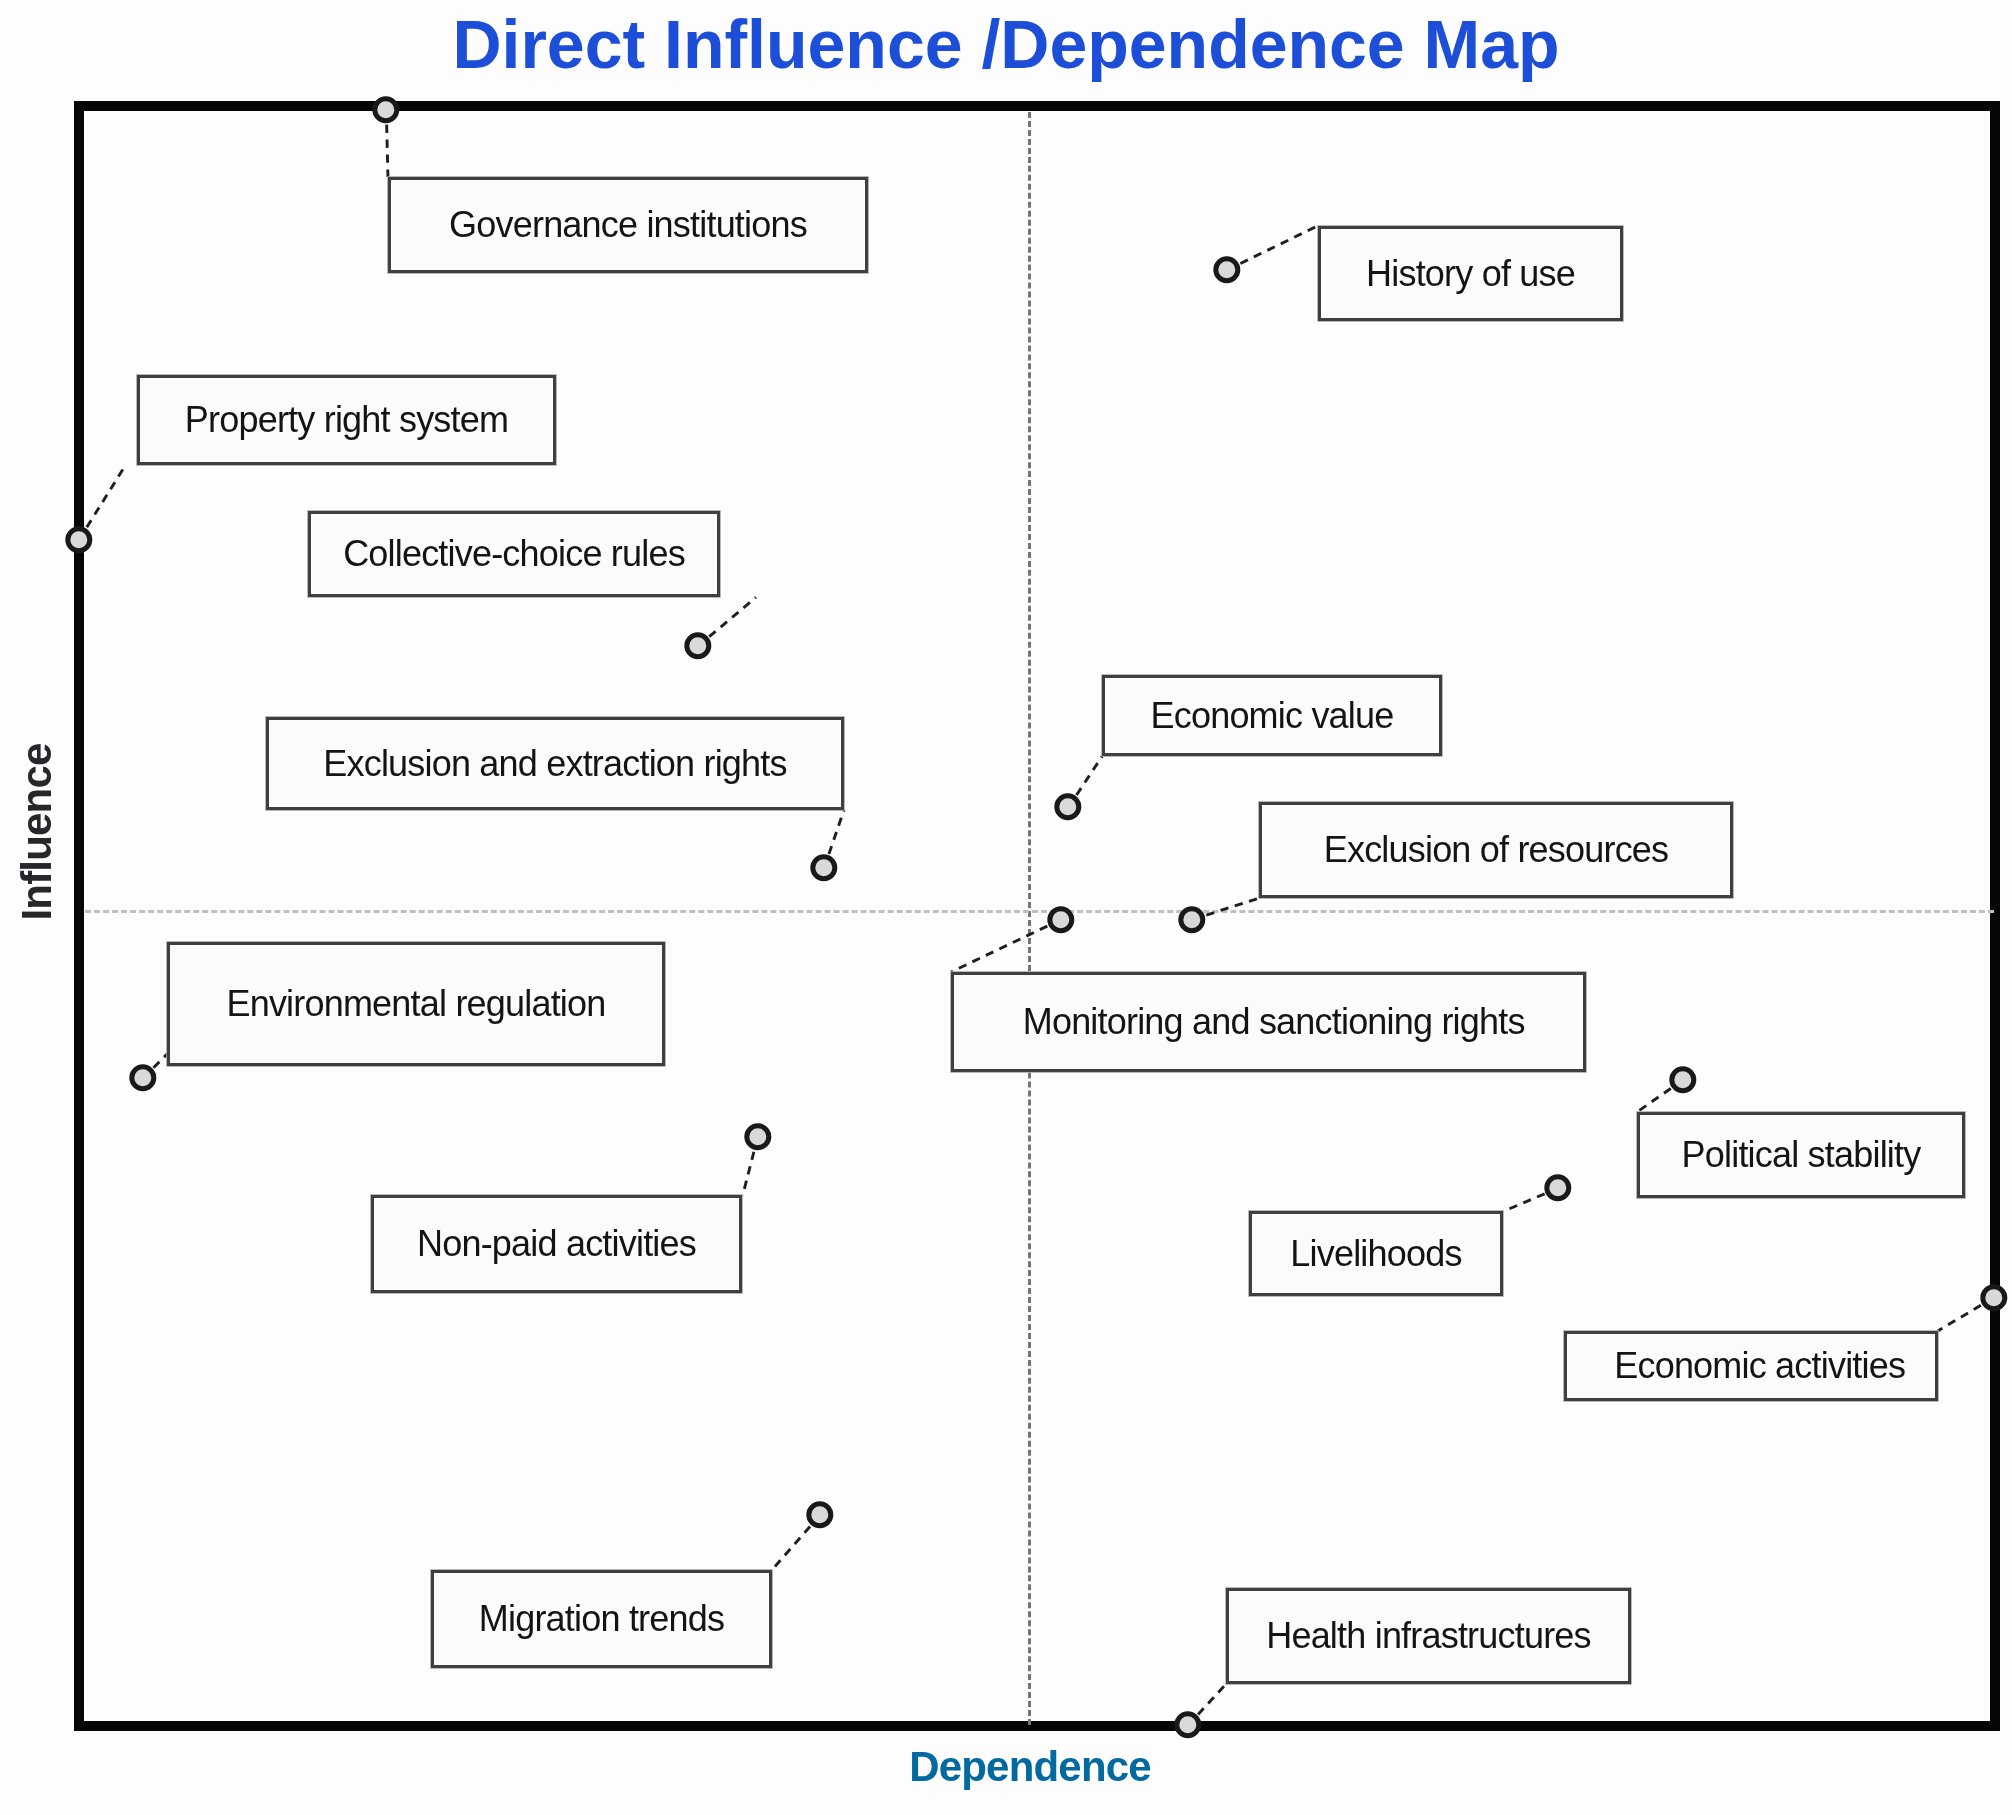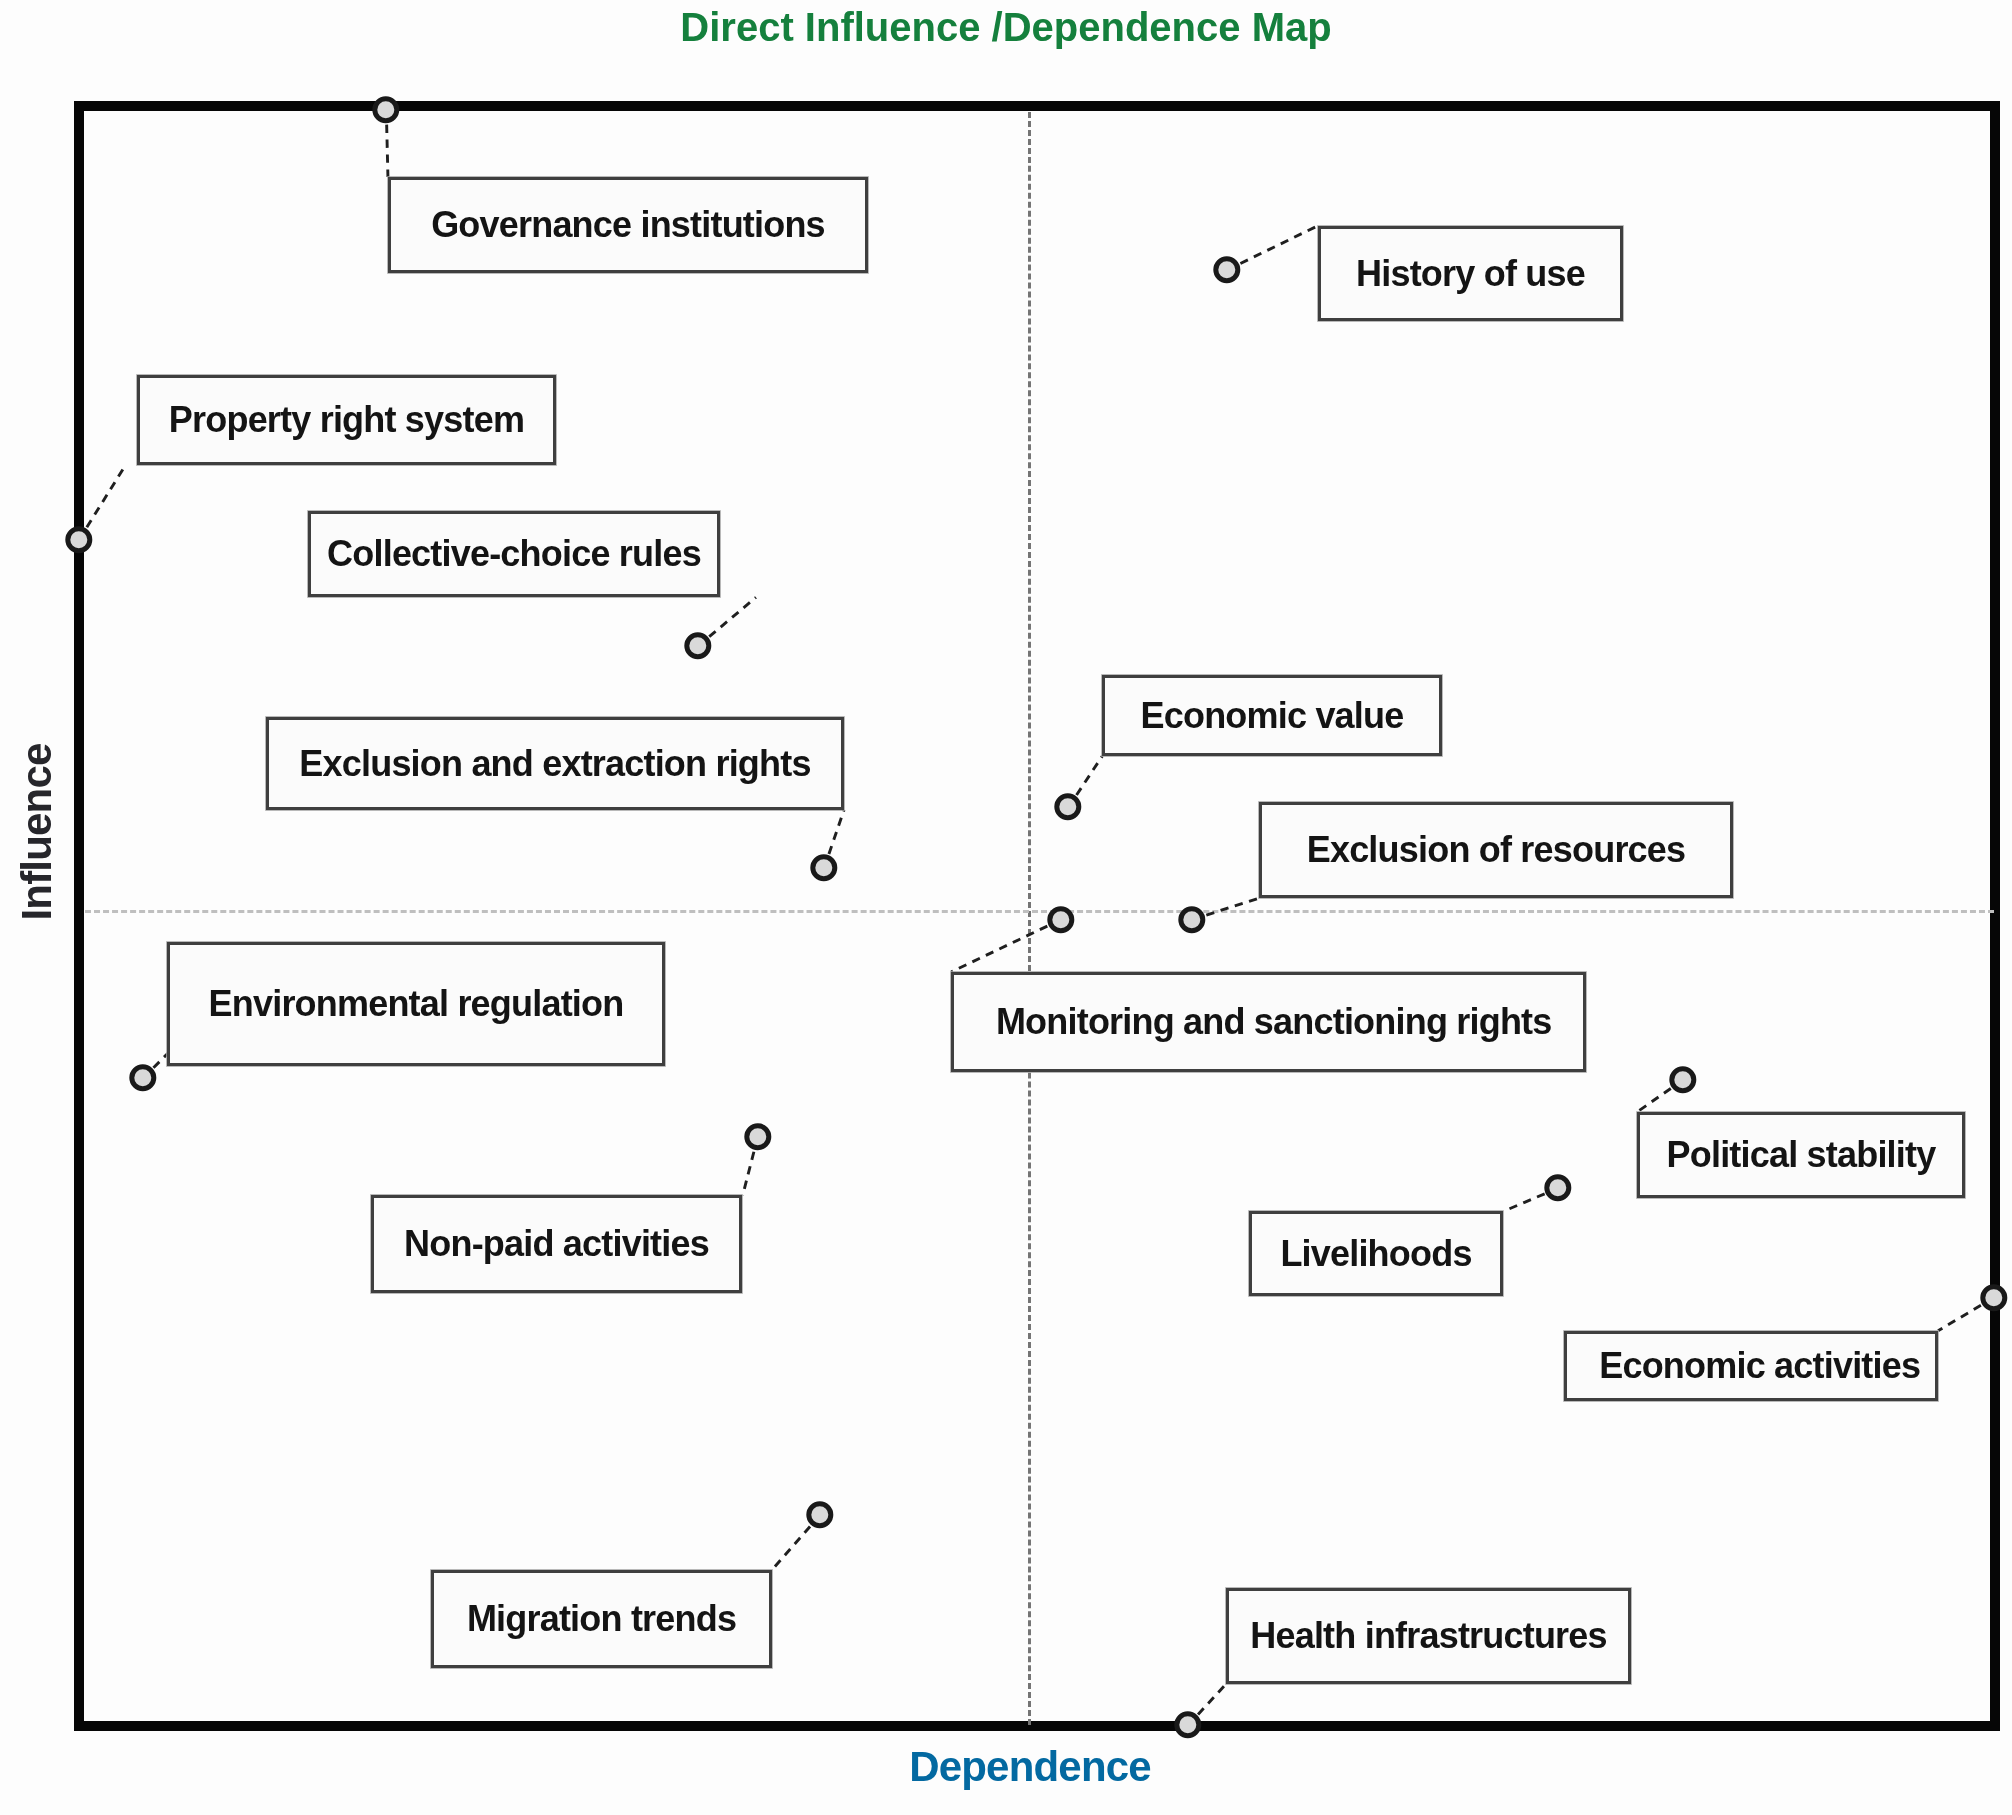--- a/index.html
+++ b/index.html
@@ -2,42 +2,42 @@
 <html style="font-size:13.3px"><head>
 <meta charset="utf-8">
 <style>
   html,body { margin:0; padding:0; background:#fdfdfd; }
   .chart {
     position:relative; width:2012px; height:1816px; overflow:hidden;
     font-family:"Liberation Sans", sans-serif; background:#fdfdfd;
   }
   .title {
     position:absolute; top:5px; left:0; width:100%; text-align:center;
-    font-size:40px; font-weight:bold; color:#15803d;
+    font-size:68px; font-weight:bold; color:#1d4ed8;
   }
   .plot-border {
     position:absolute; left:74px; top:101px; width:1926px; height:1630px;
     border:10.8px solid #060606; box-sizing:border-box;
   }
   .vline {
     position:absolute; left:1028px; top:112px; height:1613px; width:0;
     border-left:3.3px dashed #757575;
   }
   .hline {
     position:absolute; left:85px; top:910px; width:1909px; height:0;
     border-top:3.3px dashed #bfbfbf;
   }
   svg.connectors {
     position:absolute; left:0; top:0; width:2012px; height:1816px; z-index:1;
   }
   svg.connectors line { stroke:#1f1f1f; stroke-width:3.5; stroke-dasharray:10 8; }
   .label-box {
     position:absolute; box-sizing:border-box; z-index:2;
     border:3.3px solid #3f3f3f; background:#fbfbfb; box-shadow:0 0 0 0.8px #a9a9a9;
-    color:#141414; font-size:36px; font-weight:700; letter-spacing:-0.8px;
+    color:#141414; font-size:36px; font-weight:400; letter-spacing:-0.8px;
     display:flex; align-items:center; justify-content:center;
     text-align:center; white-space:nowrap; padding:0 6.6px;
   }
   .dot {
     position:absolute; width:17.4px; height:17.4px; box-sizing:content-box;
     border:5px solid #191919; border-radius:50%; background:#d9d9d9;
     transform:translate(-50%,-50%); z-index:3;
   }
   .ylabel {
     position:absolute; top:832px; left:37px; white-space:nowrap;

